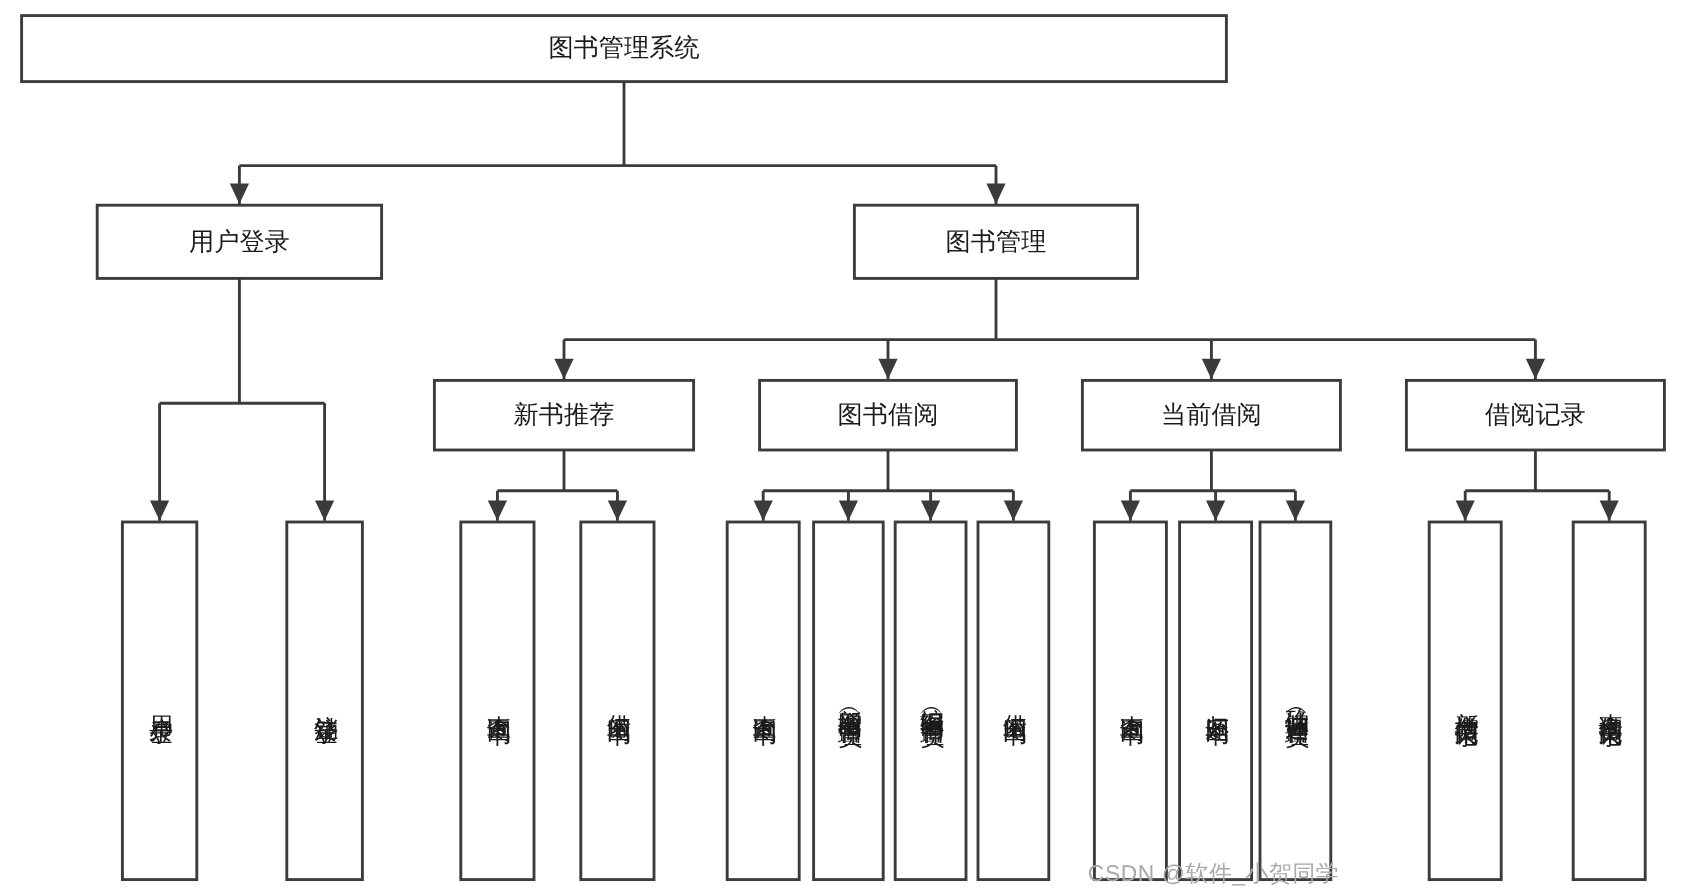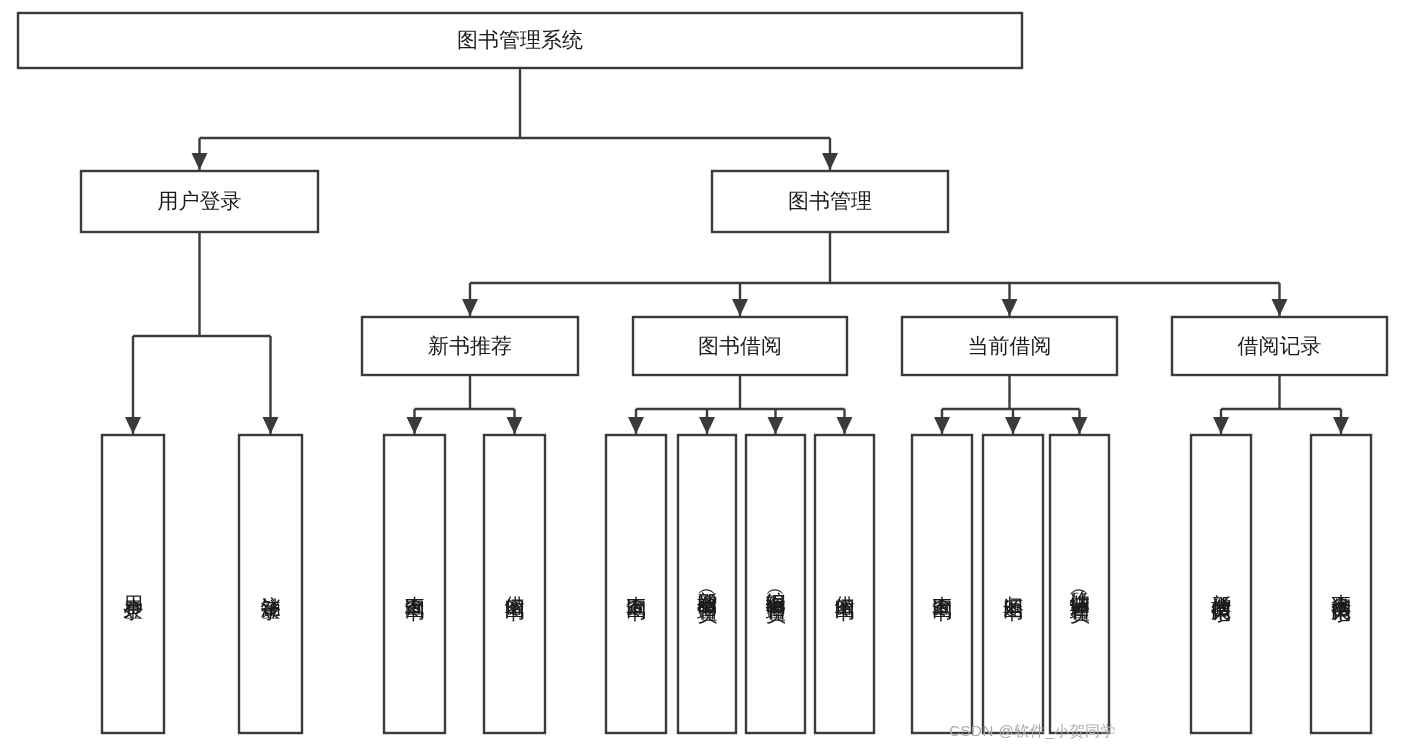--- a/index.html
+++ b/index.html
@@ -64,21 +64,21 @@
     letter-spacing: 2px;
     color: #1b1b1b;
     pointer-events: none;
     user-select: none;
   }
   .watermark {
     position: absolute;
     right: 12px;
     bottom: 6px;
     font-family: "Liberation Sans", "DejaVu Sans", sans-serif;
-    font-size: 15px;
+    font-size: 19px;
     color: #a9a9a9;
     letter-spacing: 0.5px;
     white-space: nowrap;
   }
 </style>
 </head>
 <body>
 
 <div id="diagram-root">
 

